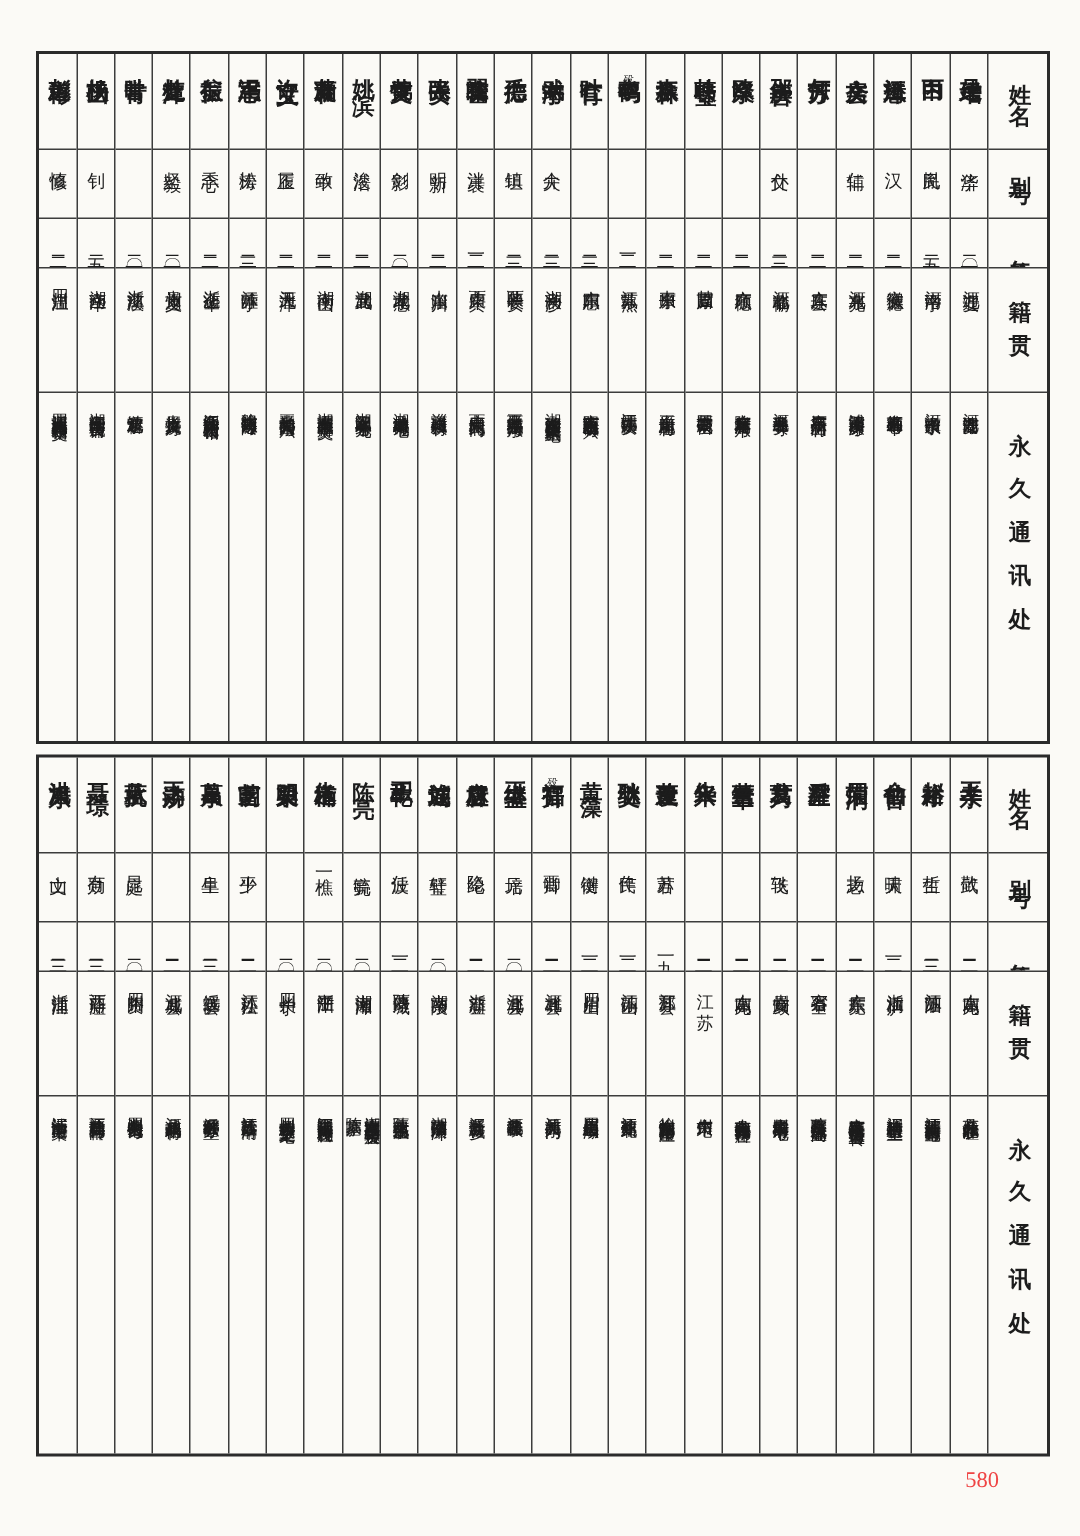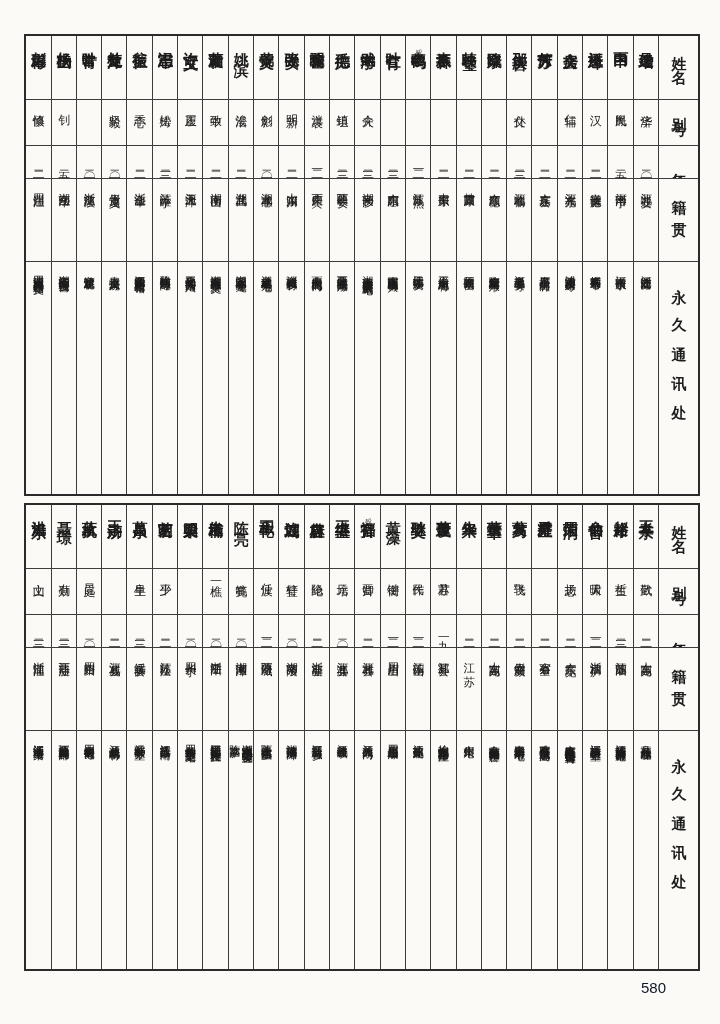--- a/index.html
+++ b/index.html
@@ -67,22 +67,22 @@
   .hdr .vt{font-weight:700;}
   .hdr-name .vt{font-size:15px;letter-spacing:.9em;padding-top:8px;}
   .hdr-alias .vt{font-size:15px;letter-spacing:.35em;padding-top:5px;}
   .hdr-age .vt{font-size:15px;letter-spacing:.1em;}
   .hdr-native .vt{font-size:15px;letter-spacing:1.5em;padding-top:9px;}
   .hdr-addr .vt{font-size:15px;letter-spacing:1.95em;padding-top:14px;}
   .page-number{
     text-align:right;
     padding:8px 34px 0 0;
     font-size:15px;
-    color:#0f172a;
-    font-family:Liberation Sans, sans-serif;
+    color:#ef4444;
+    font-family:Liberation Serif, serif;
   }
 </style>
 </head>
 <body>
 
 <div class="page">
   <div class="tables" id="tables">
       <div class="table-block table-top">
         <div class="col header-col">
           <div class="cell cell-name hdr hdr-name">

